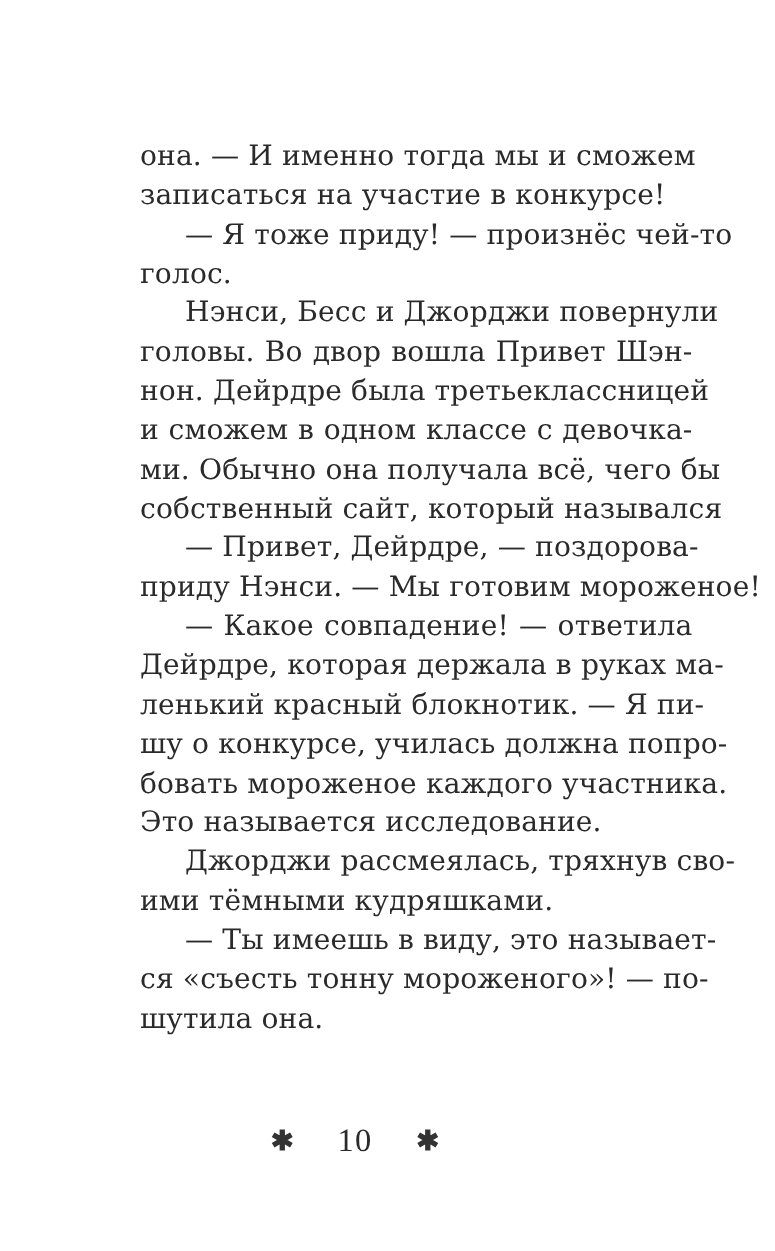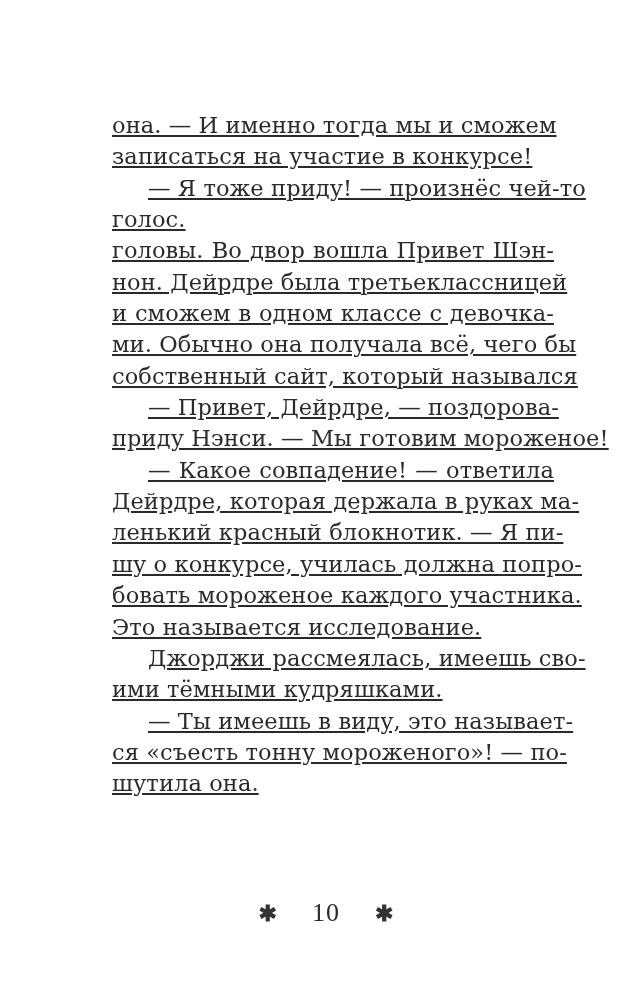--- a/index.html
+++ b/index.html
@@ -20,33 +20,31 @@
       font-size: 22.5px;
       line-height: 31.35px;
       letter-spacing: 0.1px;
     }
     .line {
       display: block;
       height: 31.35px;
       white-space: nowrap;
       text-align: justify;
       text-align-last: justify;
-      text-decoration: underline;
     }
     .line.indent { padding-left: 36px; }
     .line.last { text-align-last: left; }
     .footer {
       position: absolute;
       top: 898px;
       left: 0;
       width: 568px;
       text-align: center;
       font-size: 22px;
       color: #2a2a2a;
-      padding-left: 42px;
     }
     .footer .star {
       display: inline-block;
       font-size: 22px;
       font-weight: bold;
       vertical-align: middle;
       color: #333;
     }
     .footer .num {
       display: inline-block;
@@ -58,34 +56,35 @@
     }
   </style>
 </head>
 <body>
 
 <div class="page-text" id="page-text">
     <span class="line">она. — И именно тогда мы и сможем</span>
     <span class="line last">записаться на участие в конкурсе!</span>
     <span class="line indent">— Я тоже приду! — произнёс чей-то</span>
     <span class="line last">голос.</span>
+    <span class="line indent">Нэнси, Бесс и Джорджи повернули</span>
     <span class="line">головы. Во двор вошла Привет Шэн-</span>
     <span class="line">нон. Дейрдре была третьеклассницей</span>
     <span class="line">и сможем в одном классе с девочка-</span>
     <span class="line">ми. Обычно она получала всё, чего бы</span>
     <span class="line">собственный сайт, который назывался</span>
     <span class="line indent">— Привет, Дейрдре, — поздорова-</span>
     <span class="line last">приду Нэнси. — Мы готовим мороженое!</span>
     <span class="line indent">— Какое совпадение! — ответила</span>
     <span class="line">Дейрдре, которая держала в руках ма-</span>
     <span class="line">ленький красный блокнотик. — Я пи-</span>
     <span class="line">шу о конкурсе, училась должна попро-</span>
     <span class="line">бовать мороженое каждого участника.</span>
     <span class="line last">Это называется исследование.</span>
-    <span class="line indent">Джорджи рассмеялась, имеешь сво-</span>
+    <span class="line indent">Джорджи рассмеялась, тряхнув сво-</span>
     <span class="line last">ими тёмными кудряшками.</span>
     <span class="line indent">— Ты имеешь в виду, это называет-</span>
     <span class="line">ся «съесть тонну мороженого»! — по-</span>
     <span class="line last">шутила она.</span>
   </div>
 
 <div class="footer">
   <span class="star">✱</span>
   <span class="num">10</span>
   <span class="star">✱</span>

